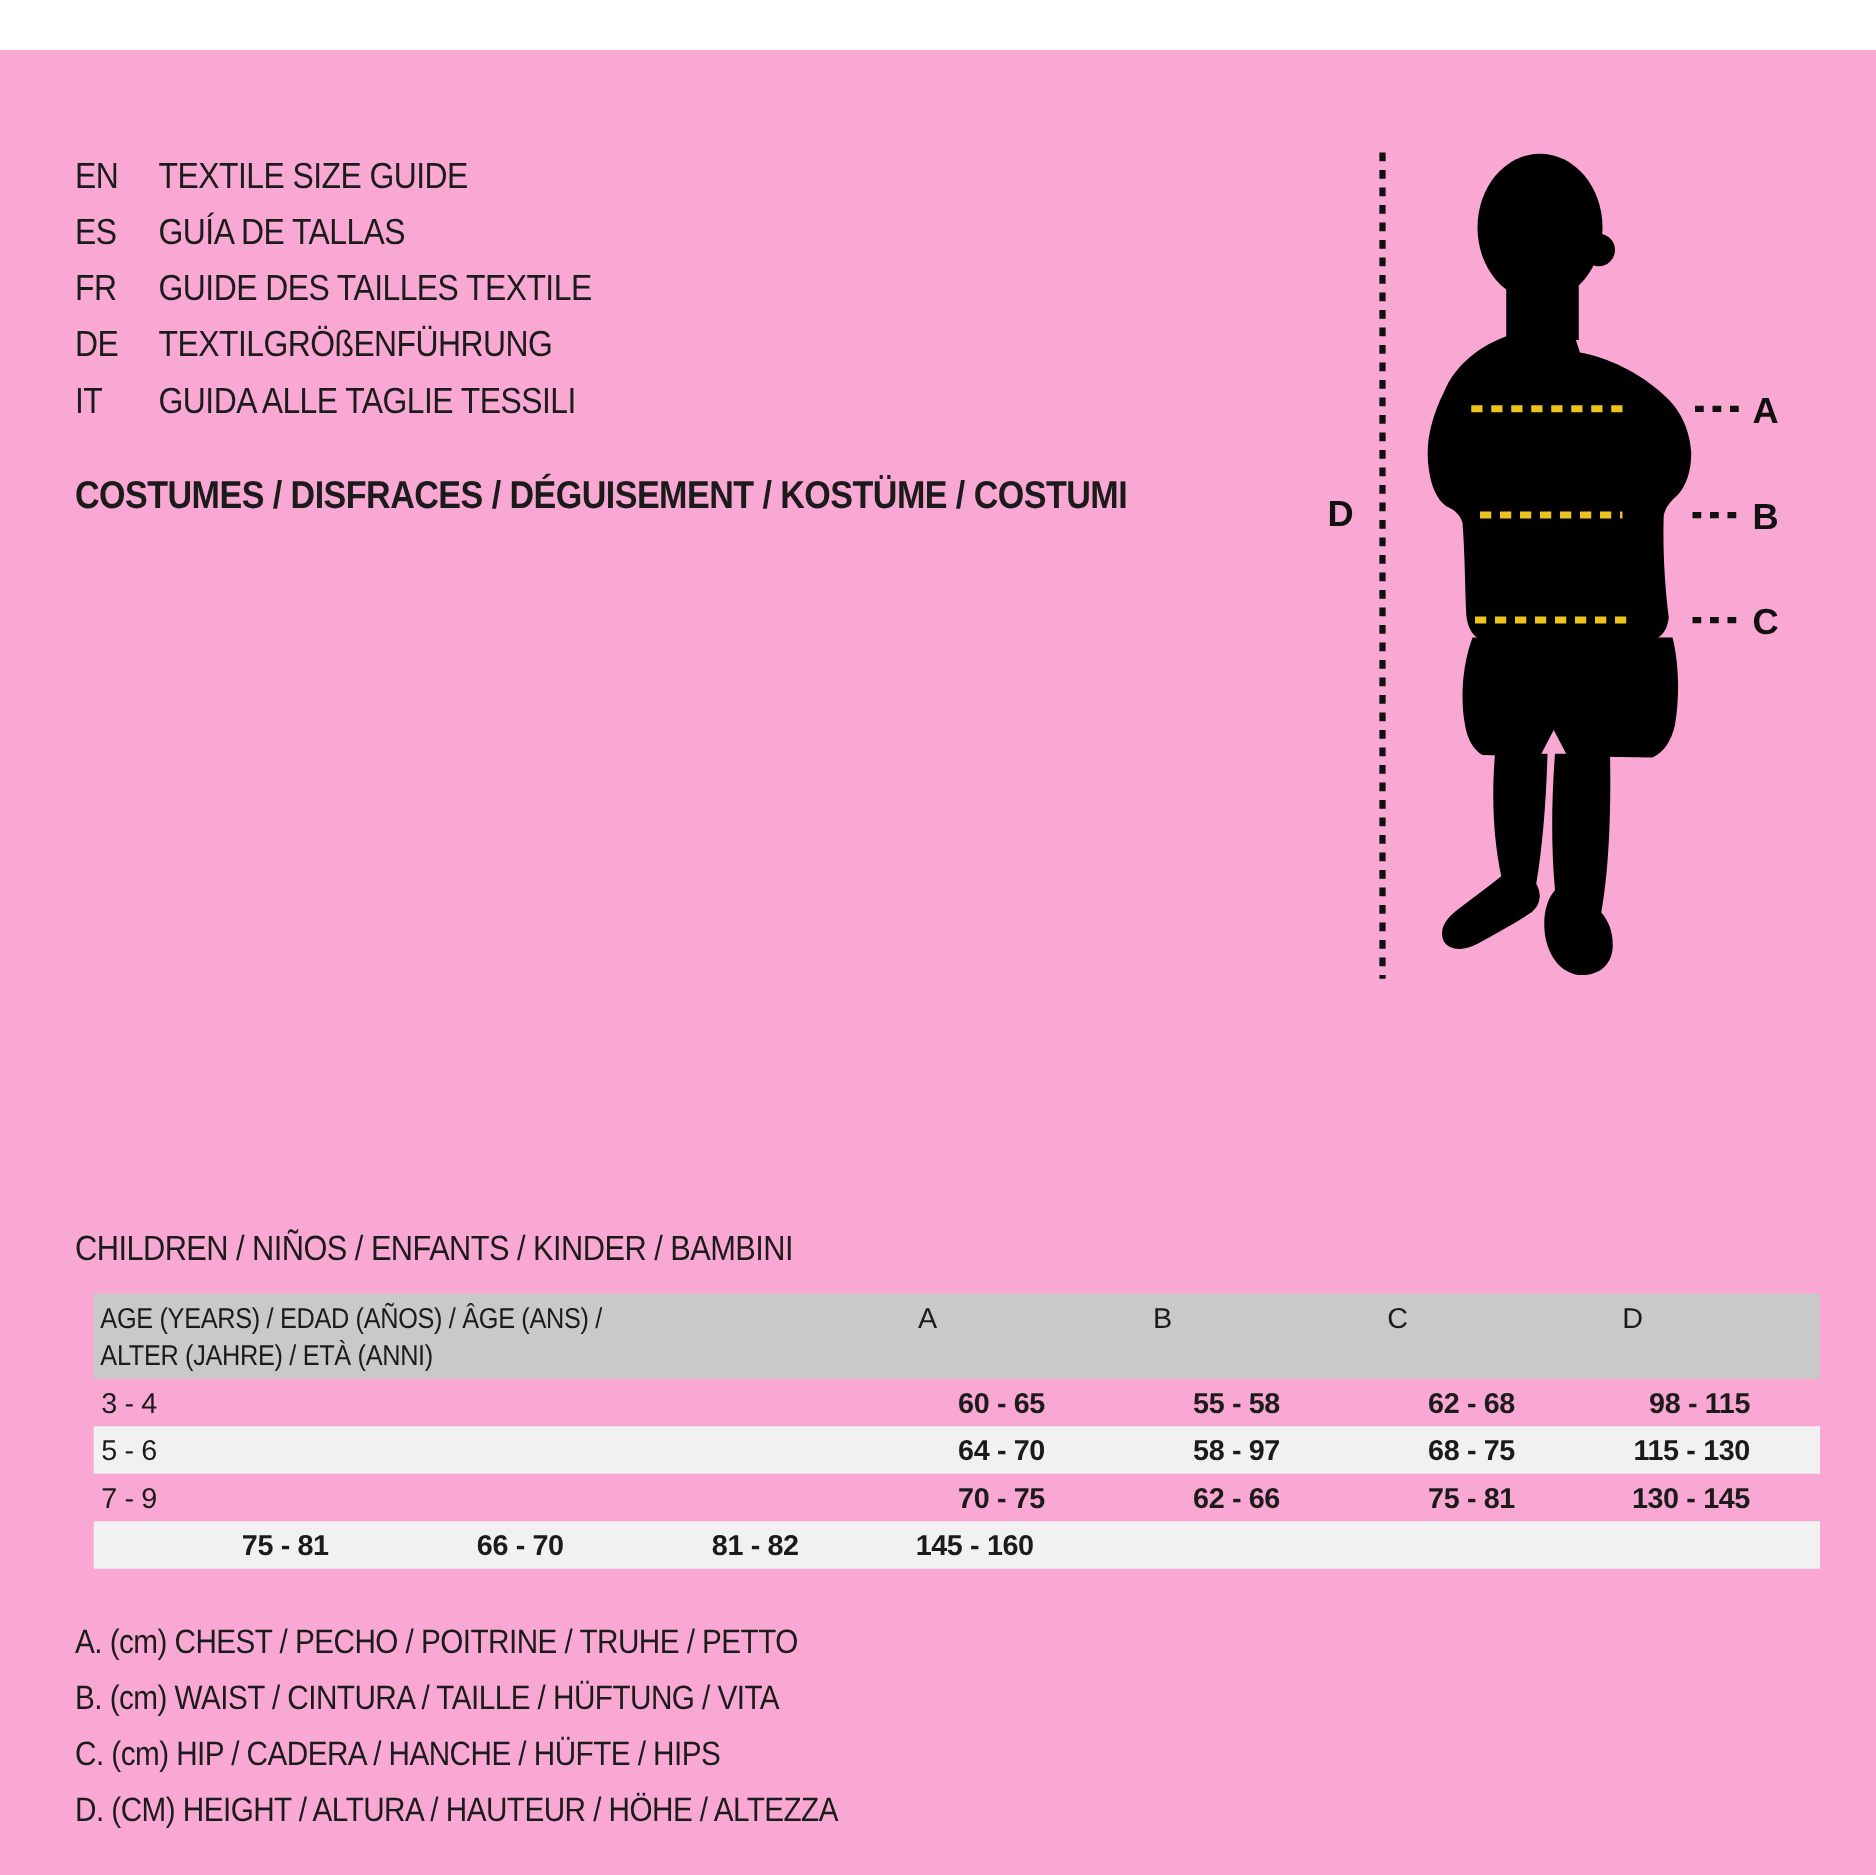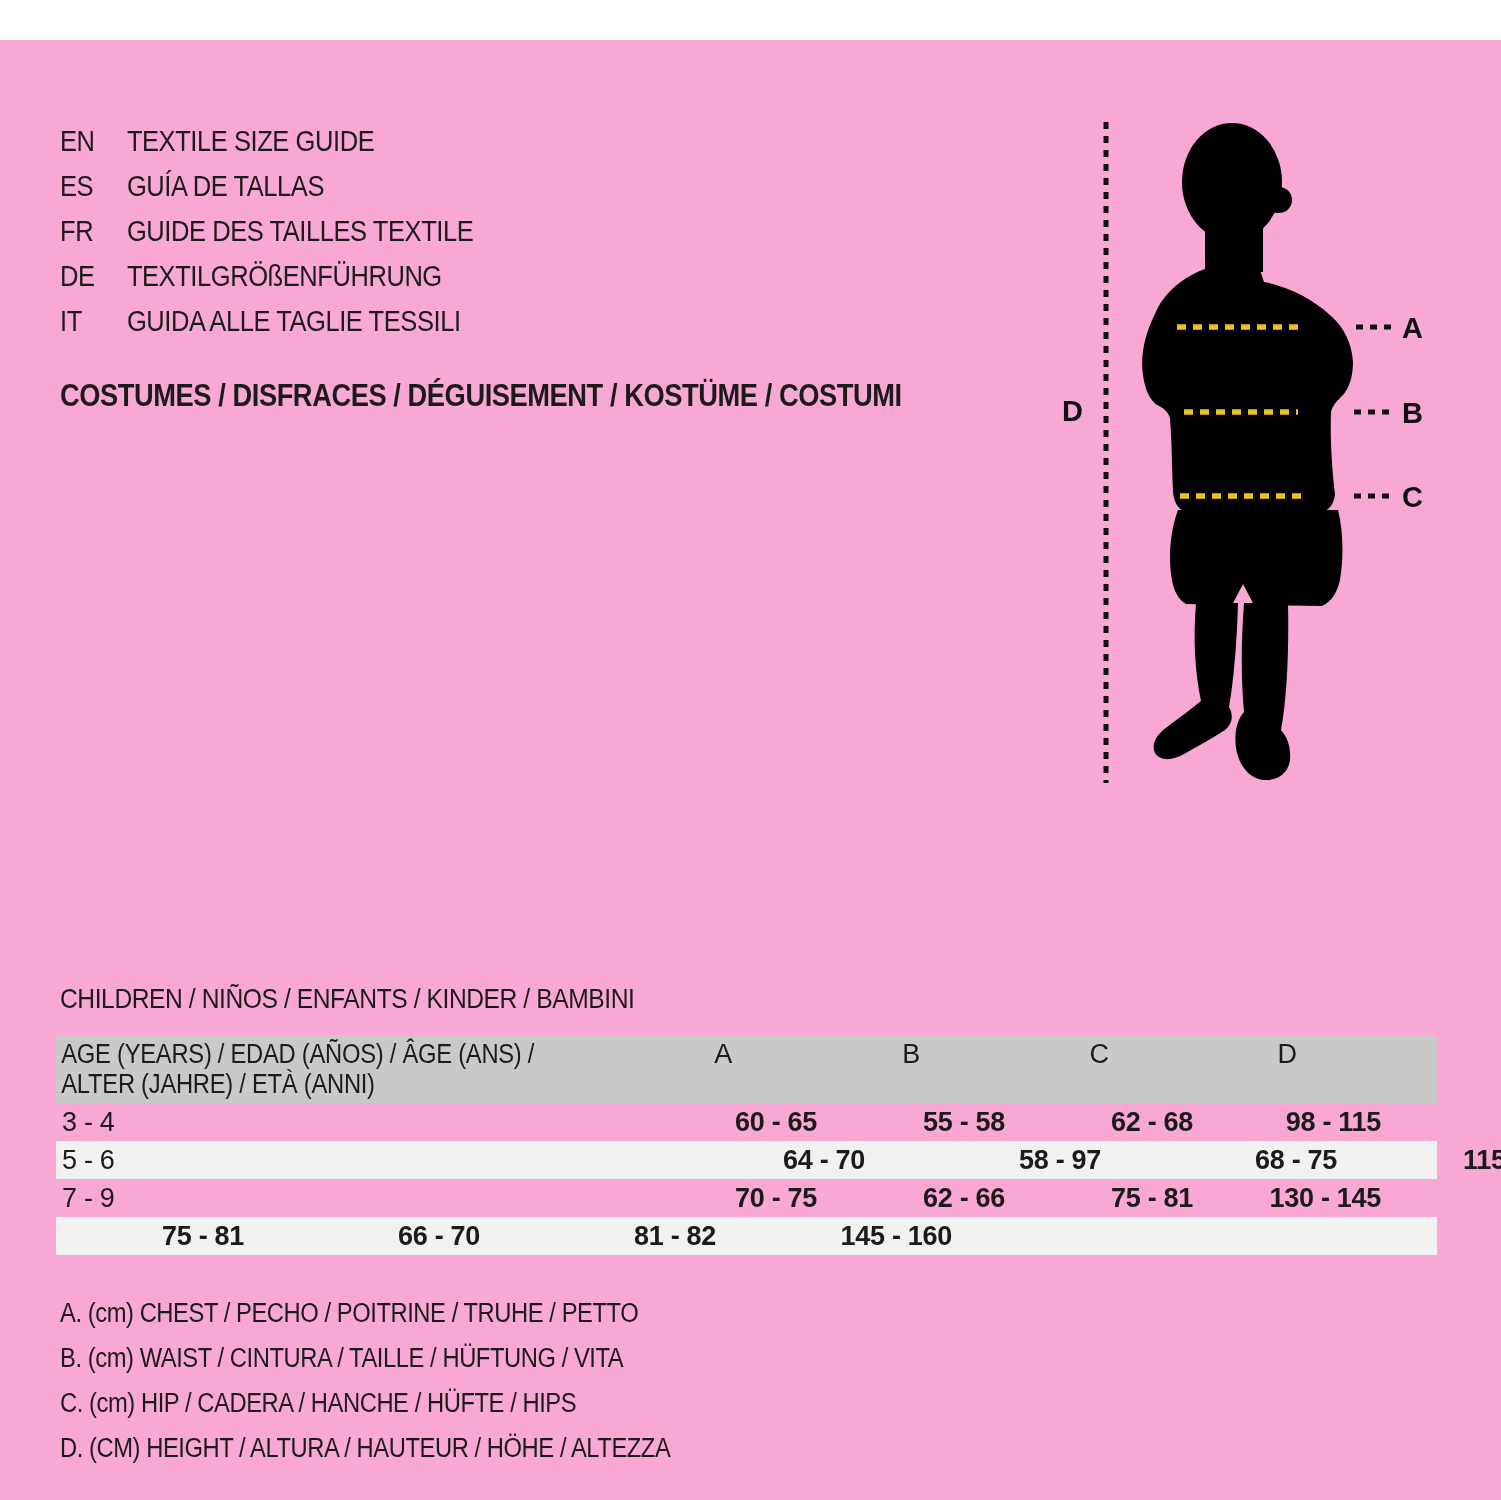--- a/index.html
+++ b/index.html
@@ -16,27 +16,27 @@
   
   .lang-block{position:absolute;left:60px;top:79px;font-size:29px;line-height:45px;letter-spacing:-0.5px;white-space:nowrap;}
   .lang-row{display:flex;}
   .lang-code{flex:0 0 76px;}
   
   .category-line{position:absolute;left:60px;top:338px;font-size:31px;font-weight:700;letter-spacing:-0.5px;white-space:nowrap;}
   
   .figure-wrap{position:absolute;left:1060px;top:60px;width:400px;height:700px;}
   
   .children-title{position:absolute;left:60px;top:943px;font-size:28px;letter-spacing:-0.5px;white-space:nowrap;}
-  .size-table{position:absolute;left:56px;top:995px;width:1381px;font-size:27px;letter-spacing:-0.3px;}
+  .size-table{position:absolute;left:75px;top:995px;width:1381px;font-size:23px;letter-spacing:-0.3px;}
   .t-head{display:flex;height:68px;background:#c9c9c9;}
   .h-age{flex:0 0 573px;box-sizing:border-box;padding:4px 0 0 6px;line-height:30px;}
   .h-col{flex:0 0 188px;box-sizing:border-box;padding-top:4px;line-height:30px;text-align:center;}
   .h-pad{flex:1;}
   .t-row{display:flex;height:38px;align-items:center;}
-  .t-row.striped{background:#f1f1f1;gap:48px;}
+  .t-row.striped{background:#f1f1f1;}
   .c-age{flex:0 0 573px;box-sizing:border-box;padding-left:6px;}
   .c-val{flex:0 0 188px;text-align:right;font-weight:bold;}
   .c-pad{flex:1;}
   
   .legend-block{position:absolute;left:60px;top:1251px;font-size:27px;line-height:45px;letter-spacing:-0.5px;white-space:nowrap;}
   
   .vdash{stroke:#111111;stroke-width:5;stroke-dasharray:7 7;fill:none;}
   .ydash{stroke:#eec31e;stroke-width:5.5;stroke-dasharray:9 7;fill:none;}
   .ldash{stroke:#111111;stroke-width:5;stroke-dasharray:7 7;fill:none;}
   .sil{fill:#000000;stroke:none;}

